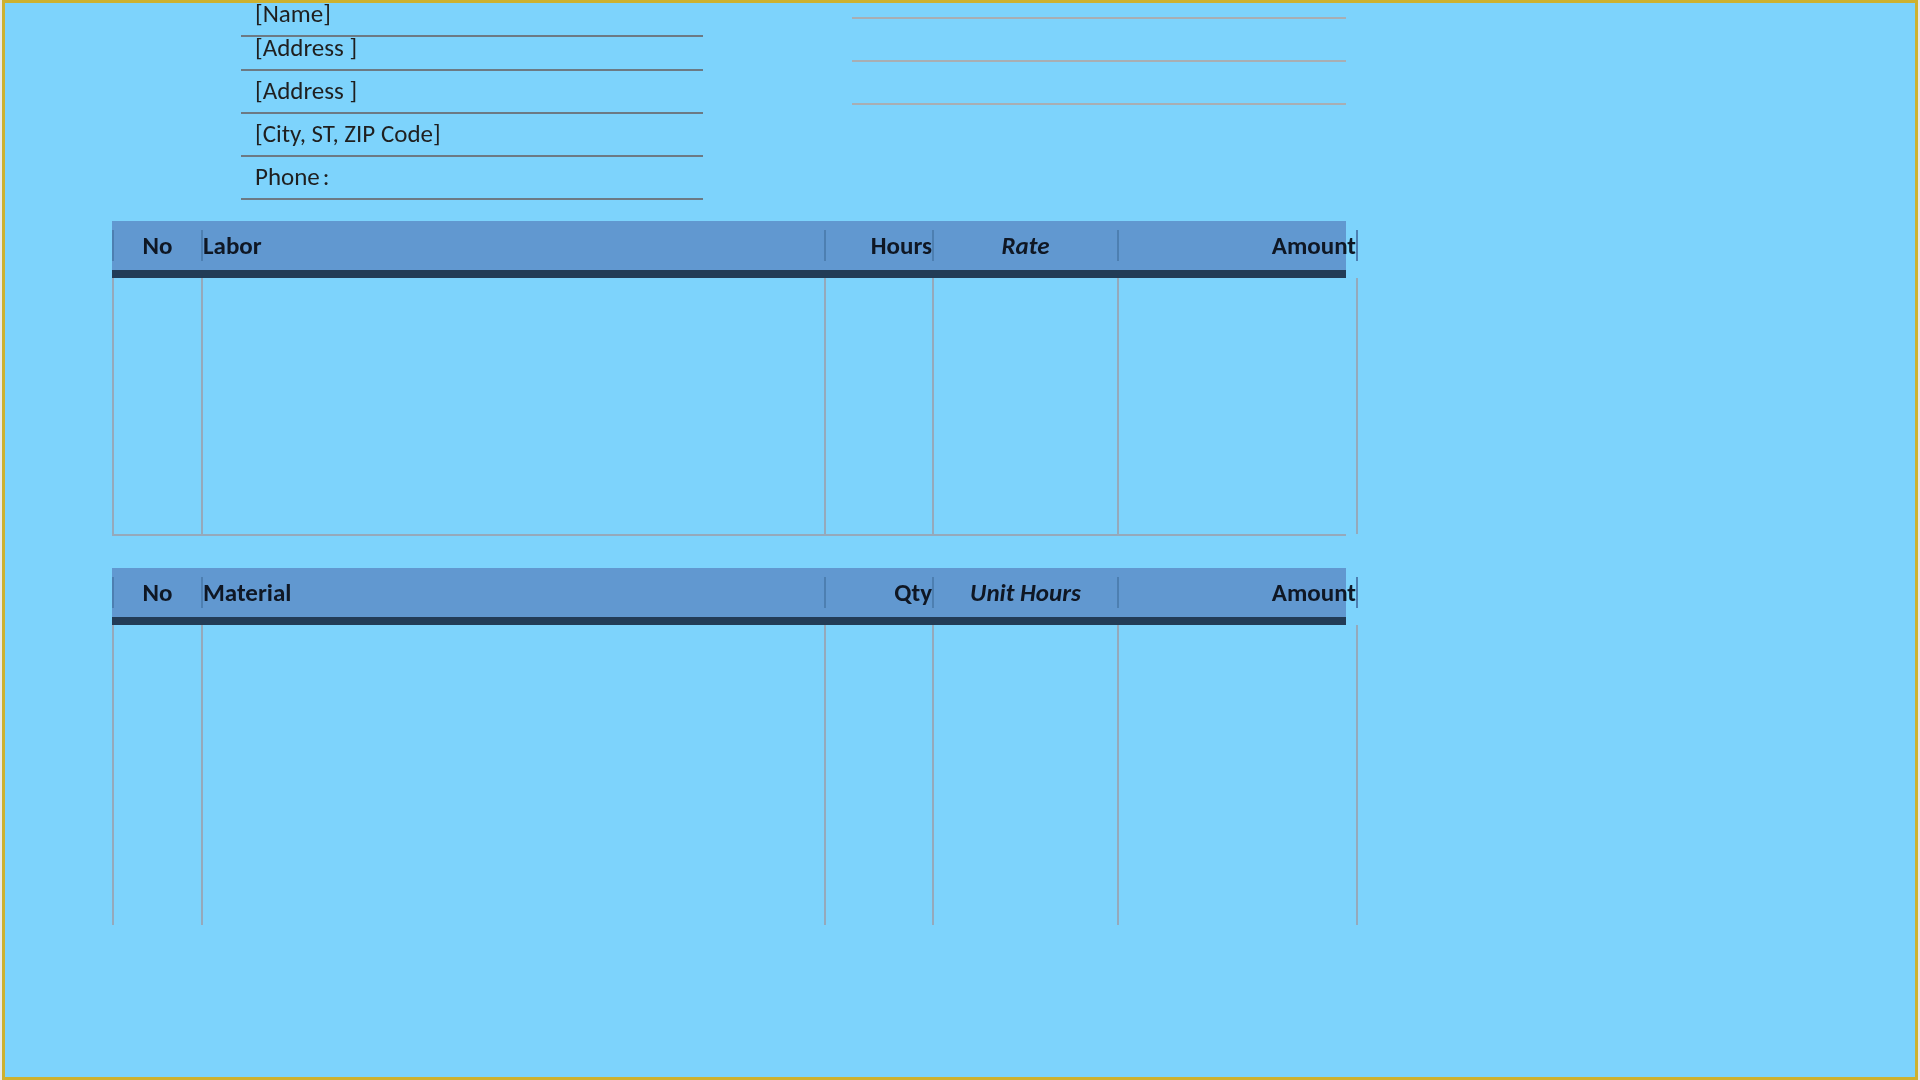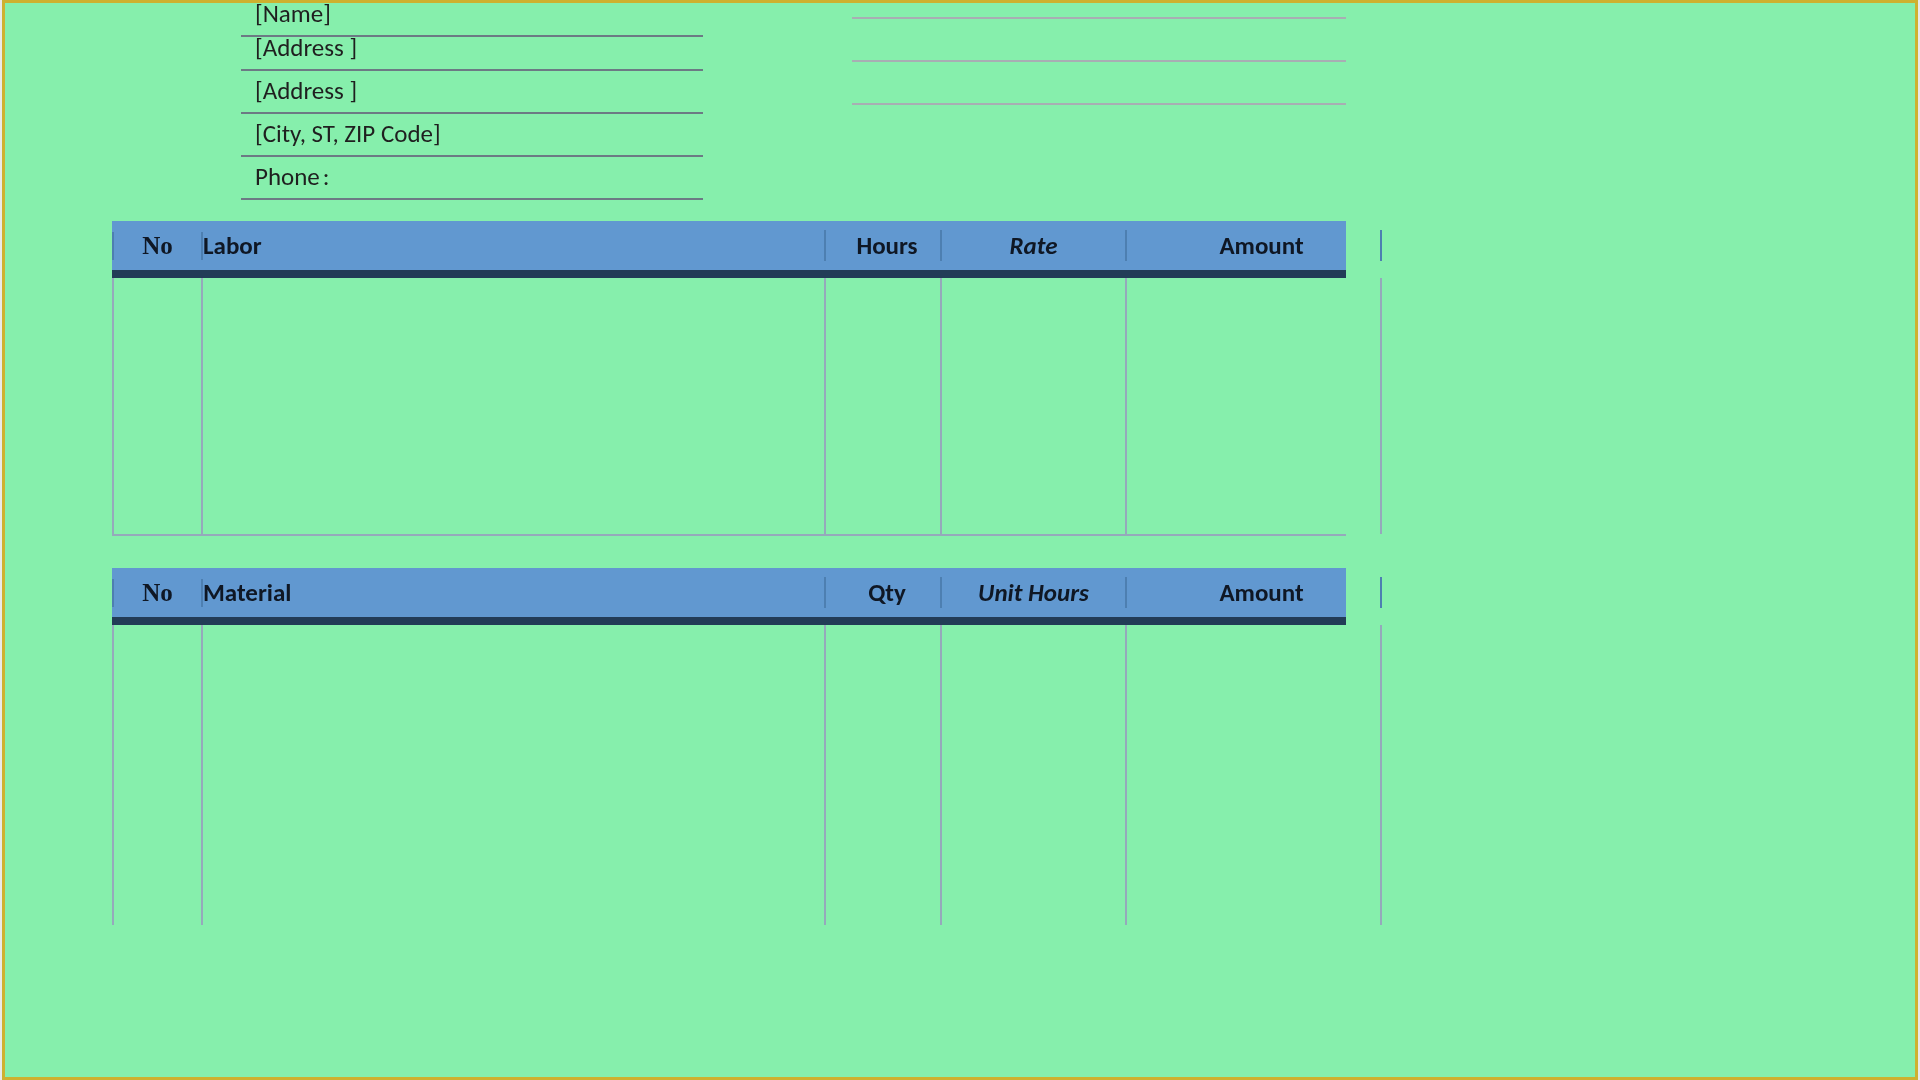--- a/index.html
+++ b/index.html
@@ -1,20 +1,20 @@
 <!DOCTYPE html>
 <html><head>
 <meta charset="utf-8">
 <style>
   html,body{margin:0;padding:0;width:1456px;height:816px;overflow:hidden;
     background:#e9e9e9;font-family:"Calibri","Segoe UI",Arial,sans-serif;
     color:#1f1f1f;}
   
   .frame{position:absolute;left:2px;top:0;right:2px;bottom:0;
-    border:3px solid #cdb12f;background:#86efac;}
+    border:3px solid #cdb12f;background:#7dd3fc;}
   
   .vbar{position:absolute;left:107px;top:0;width:0;height:100%;}
 
   
   .info-line{position:absolute;left:236px;width:462px;
     border-bottom:2px solid #6c7a84;font-size:25px;line-height:1.2;
     padding:6px 0 6px 14px;box-sizing:border-box;}
   .info-line.name{top:-10px;}            
   .info-line.addr1{top:24px;}
   .info-line.addr2{top:67px;}
@@ -29,29 +29,29 @@
   .rline.r2{top:57px;}
   .rline.r3{top:100px;}
 
   
   .tbl{position:absolute;left:107px;width:1234px;}
   .tbl .hdr{display:flex;background:#6198d0;height:49px;
     align-items:center;font-size:25px;font-weight:600;color:#0f1724;}
   .tbl .sep{height:6px;background:#223c57;border:1px solid #223c57;}
   .tbl .body{display:flex;height:256px;border-bottom:2px solid #95a9bb;}
   .tbl .col{border-right:2px solid #95a9bb;}
-  .tbl .col:first-child{border-left:2px solid #95a9bb;font-family:Liberation Serif, serif;}
+  .tbl .col:first-child{border-left:2px solid #95a9bb;}
   .tbl .hdr .col{border-color:#4d7fb1;}
   .tbl .hdr .col:first-child{border-left-color:#4d7fb1;}
 
   .c-no    {flex:0 0 87px; text-align:center;}
   .c-desc  {flex:0 0 621px;text-align:left;}
-  .c-qty   {flex:0 0 106px;text-align:center;padding-left:8px;}
+  .c-qty   {flex:0 0 106px;text-align:right;}
   .c-rate  {flex:0 0 183px;text-align:center;font-style:italic;}
-  .c-amt   {flex:0 0 237px;text-align:center;padding-left:16px;}
+  .c-amt   {flex:0 0 237px;text-align:right;}
 
   .tbl-labor   {top:218px;}
   .tbl-material{top:565px;}
   .tbl-material .body{height:300px;border-bottom:none;} 
 
 </style>
 </head>
 <body>
 
 <div class="frame">

